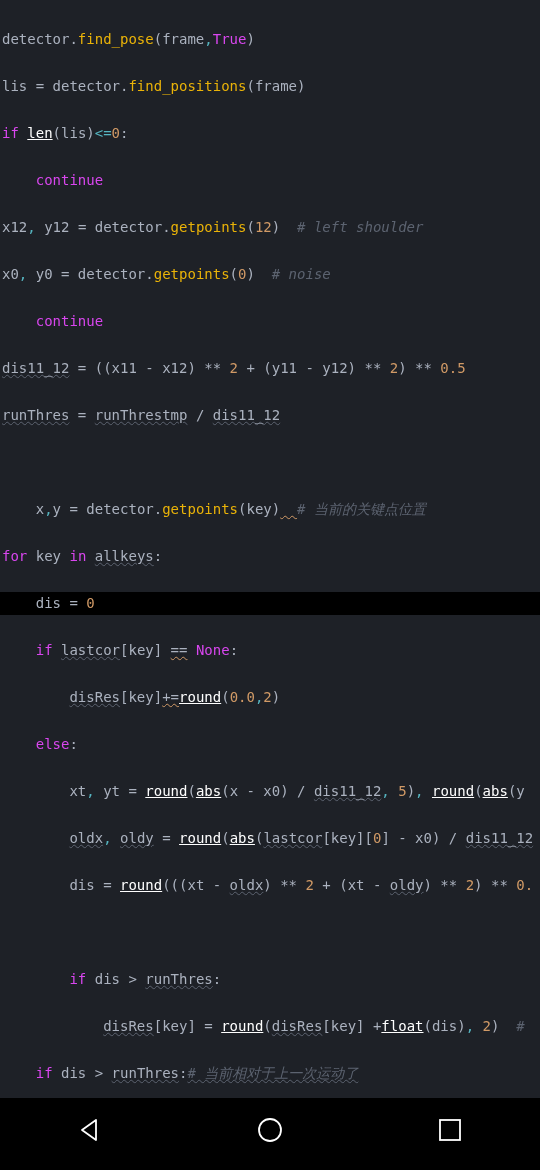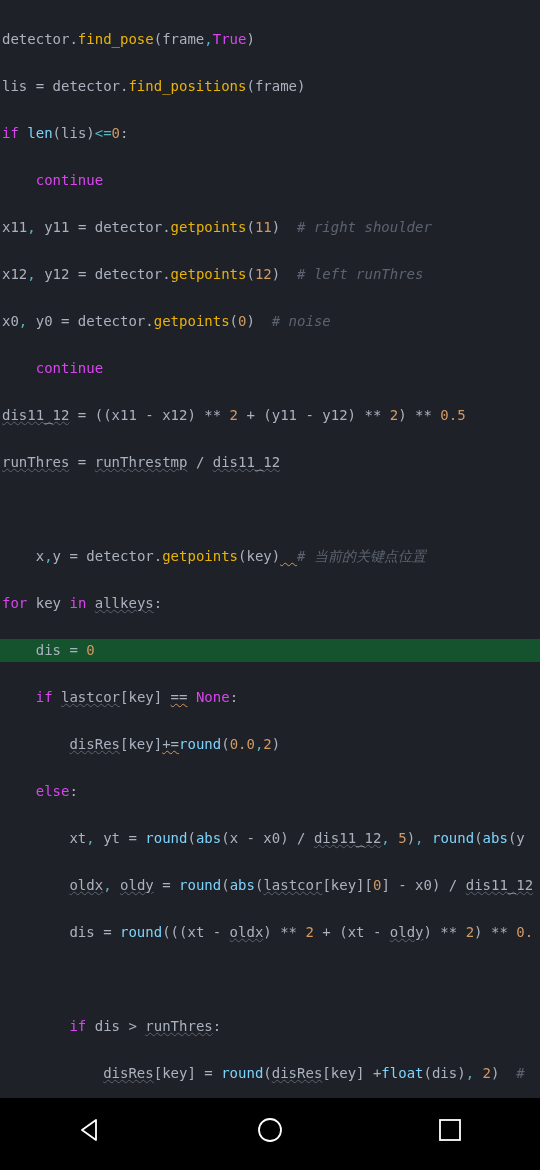--- a/index.html
+++ b/index.html
@@ -13,26 +13,26 @@
   color: #abb2bf;
   overflow: hidden;
   position: relative;
 }
 .code-area {
   padding: 4px 0 0 0;
   white-space: pre;
   position: relative;
 }
 .line { display: block; padding-left: 2px; }
-.line.highlight { background: #14532d; }
+.line.highlight { background: #000000; }
 .kw { color: #d946ef; }
 .num { color: #d19a66; }
 .fn { color: #eab308; }
 .comment { color: #5c6370; font-style: italic; }
-.builtin { color: #7dd3fc; }
+.builtin { color: #ffffff; text-decoration: underline; }
 .op { color: #56b6c2; }
 .underline { text-decoration: underline wavy #5c6370; text-decoration-thickness: 1px; }
 .underline2 { text-decoration: underline wavy #d19a66; text-decoration-thickness: 1px; }
 .navbar {
   position: absolute;
   bottom: 0;
   left: 0;
   width: 540px;
   height: 72px;
   background: #000;
@@ -49,22 +49,21 @@
 }
 </style>
 </head>
 <body>
 
 <div class="code-area">
 <span class="line">detector.<span class="fn">find_pose</span>(frame<span class="op">,</span><span class="kw">True</span>)</span>
 <span class="line">lis = detector.<span class="fn">find_positions</span>(frame)</span>
 <span class="line"><span class="kw">if</span> <span class="builtin">len</span>(lis)<span class="op">&lt;=</span><span class="num">0</span>:</span>
 <span class="line">    <span class="kw">continue</span></span>
-<span class="line">x11<span class="op">,</span> y11 = detector.<span class="fn">getpoints</span>(<span class="num">11</span>)  <span class="comment"># right shoulder</span></span>
-<span class="line">x12<span class="op">,</span> y12 = detector.<span class="fn">getpoints</span>(<span class="num">12</span>)  <span class="comment"># left runThres</span></span>
+<span class="line">x12<span class="op">,</span> y12 = detector.<span class="fn">getpoints</span>(<span class="num">12</span>)  <span class="comment"># left shoulder</span></span>
 <span class="line">x0<span class="op">,</span> y0 = detector.<span class="fn">getpoints</span>(<span class="num">0</span>)  <span class="comment"># noise</span></span>
 <span class="line">    <span class="kw">continue</span></span>
 <span class="line"><span class="underline">dis11_12</span> = ((x11 - x12) ** <span class="num">2</span> + (y11 - y12) ** <span class="num">2</span>) ** <span class="num">0.5</span></span>
 <span class="line"><span class="underline">runThres</span> = <span class="underline">runThrestmp</span> / <span class="underline">dis11_12</span></span>
 <span class="line"> </span>
 <span class="line">    x<span class="op">,</span>y = detector.<span class="fn">getpoints</span>(key)<span class="underline2">  </span><span class="comment"># 当前的关键点位置</span></span>
 <span class="line"><span class="kw">for</span> key <span class="kw">in</span> <span class="underline">allkeys</span>:</span>
 <span class="line highlight">    dis = <span class="num">0</span></span>
 <span class="line">    <span class="kw">if</span> <span class="underline">lastcor</span>[key] <span class="underline2">==</span> <span class="kw">None</span>:</span>
 <span class="line">        <span class="underline">disRes</span>[key]<span class="underline2">+=</span><span class="builtin">round</span>(<span class="num">0.0</span><span class="op">,</span><span class="num">2</span>)</span>

